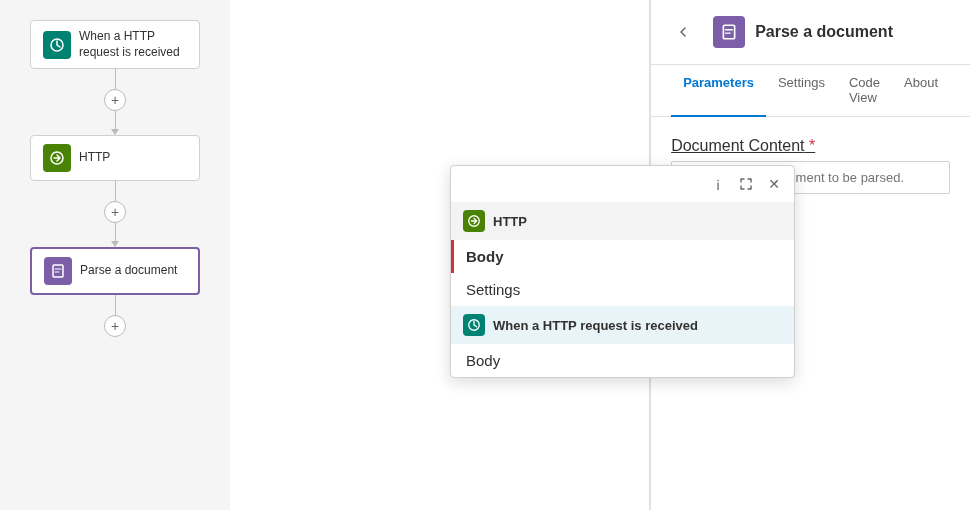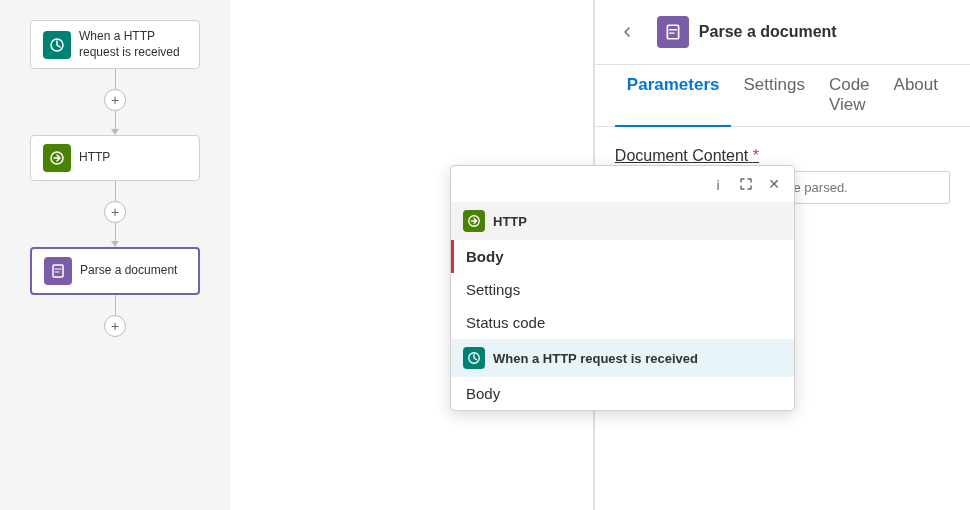--- a/index.html
+++ b/index.html
@@ -242,21 +242,21 @@
 
     .detail-tabs {
       display: flex;
       padding: 0 20px;
       border-bottom: 1px solid #e0e0e0;
       gap: 0;
     }
 
     .detail-tab {
       padding: 10px 12px;
-      font-size: 17px;
+      font-size: 13px;
       color: #666;
       cursor: pointer;
       border-bottom: 2px solid transparent;
       margin-bottom: -1px;
     }
 
     .detail-tab.active {
       color: #0078d4;
       border-bottom: 2px solid #0078d4;
       font-weight: 600;
@@ -375,21 +375,20 @@
           <path d="M5 8h6M8 5l3 3-3 3" stroke="white" stroke-width="1.5" fill="none" stroke-linecap="round" stroke-linejoin="round"></path>
         </svg>
       </div>
       <span>HTTP</span>
     </div>
 
     <div class="popup-item highlighted">Body</div>
 
     <div class="popup-item">Settings</div>
 
-    <div class="popup-item">Status code</div>
 
     <div class="popup-section2">
       <div class="section-icon2">
         <svg width="14" height="14" viewBox="0 0 16 16" fill="none" xmlns="http://www.w3.org/2000/svg">
           <circle cx="8" cy="8" r="6" fill="none" stroke="white" stroke-width="1.5"></circle>
           <path d="M8 4v4l3 2" stroke="white" stroke-width="1.5" fill="none" stroke-linecap="round"></path>
         </svg>
       </div>
       <span>When a HTTP request is received</span>
     </div>

